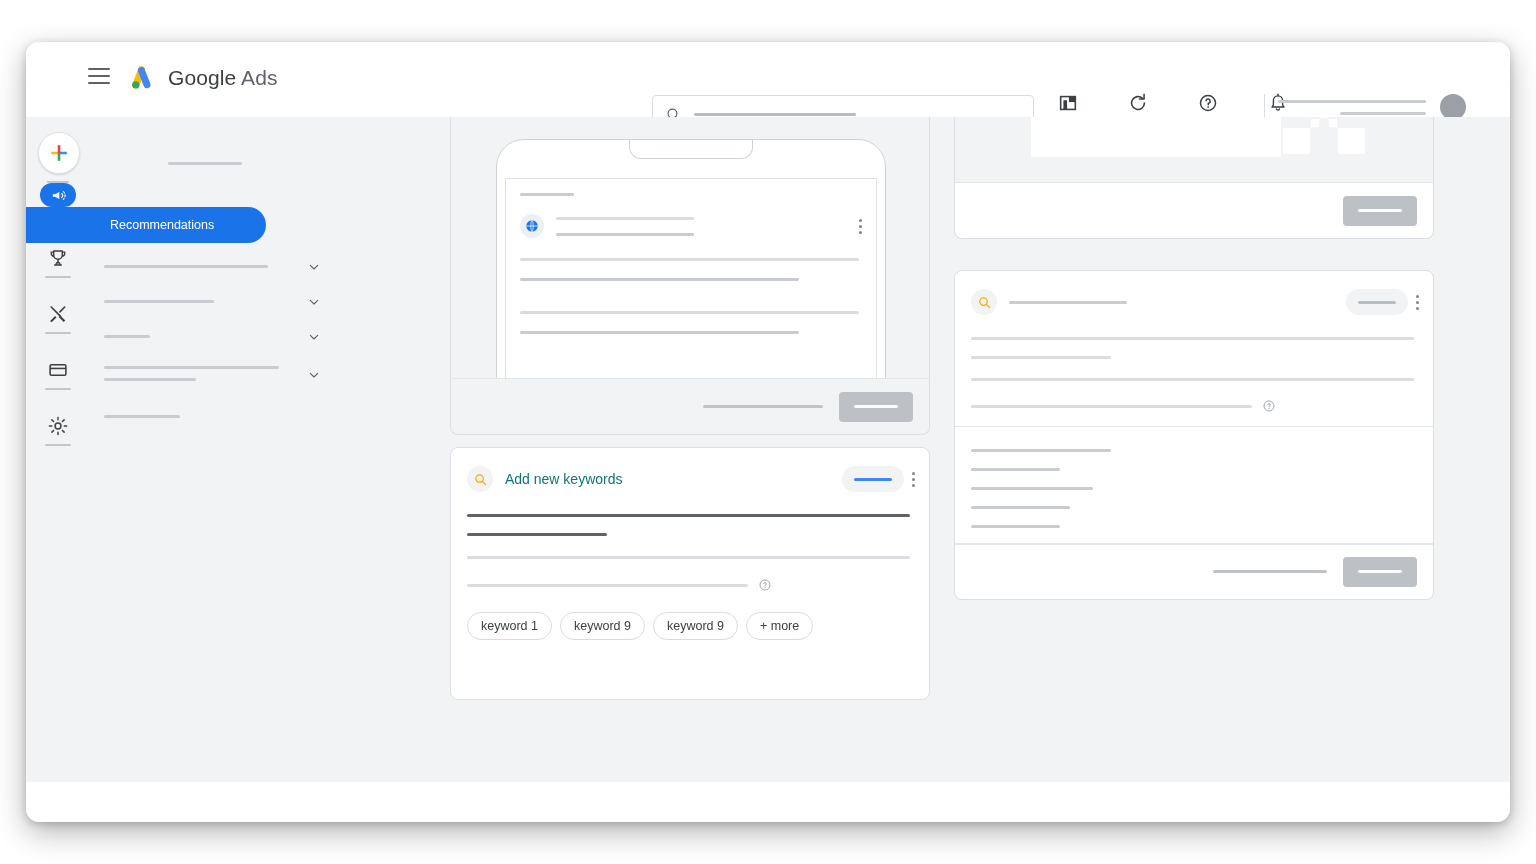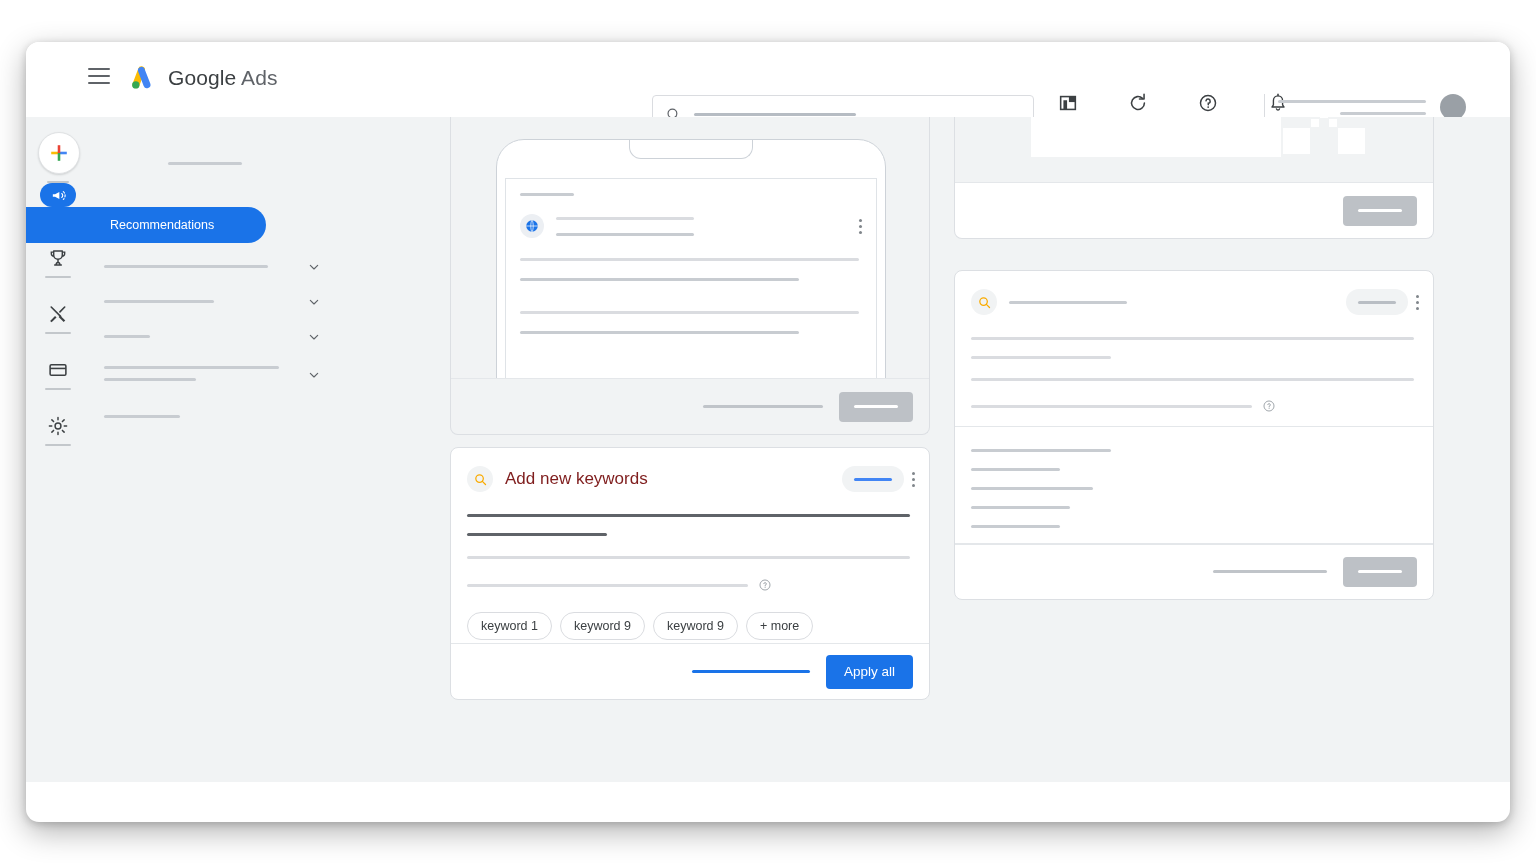--- a/index.html
+++ b/index.html
@@ -282,21 +282,21 @@
   .card-head {
     position: absolute; left: 0; top: 0; width: 100%; height: 62px;
     display: flex; align-items: center; box-sizing: border-box; padding: 0 14px 0 16px;
   }
   .head-icon-circle {
     width: 26px; height: 26px; border-radius: 50%;
     background: #f1f3f4;
     display: flex; align-items: center; justify-content: center;
     flex: none; margin-right: 12px;
   }
-  .card-title { font-size: 17px; color: #7f1d1d; flex: 1; white-space: nowrap; }
+  .card-title { font-size: 14px; color: #0f766e; flex: 1; white-space: nowrap; }
   .head-pill {
     width: 62px; height: 26px; border-radius: 13px;
     background: #f1f3f4;
     display: flex; align-items: center; justify-content: center;
     margin-right: 8px; cursor: pointer;
   }
   .head-pill .inner { width: 38px; height: 3px; background: #4285f4; border-radius: 2px; }
   .head-pill.grey .inner { background: #b9bec4; }
   .chips { display: flex; gap: 8px; }
   .chip {
@@ -596,24 +596,20 @@
           </svg>
         </div>
         <div class="chips" style="margin-top:20px;">
           <div class="chip">keyword 1</div>
           <div class="chip">keyword 9</div>
           <div class="chip">keyword 9</div>
           <div class="chip">+ more</div>
         </div>
       </div>
 
-      <div class="card-footer">
-        <span class="link-bar" style="width:118px;"></span>
-        <button class="btn-blue">Apply all</button>
-      </div>
     </div>
 
     <div class="card" id="card-top-right">
       <div class="qr-stage">
         <div class="qr-white"></div>
         <div class="qr">
 
           <i style="grid-area:4/5/5/6;"></i>
           <i style="grid-area:5/4/6/5;"></i>
           <i style="grid-area:5/6/6/7;"></i>

